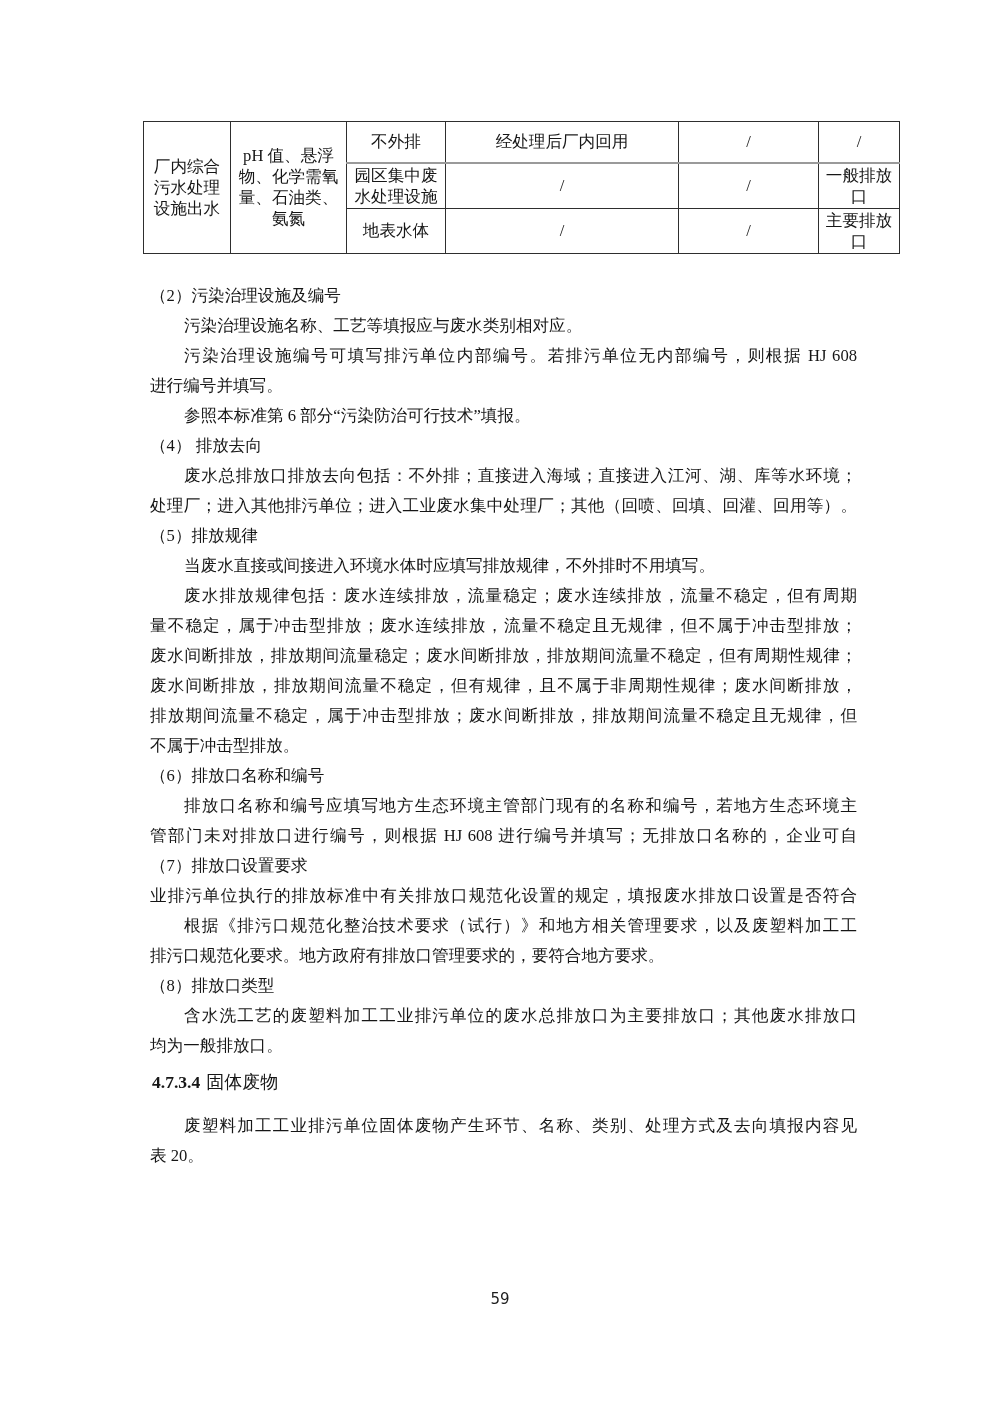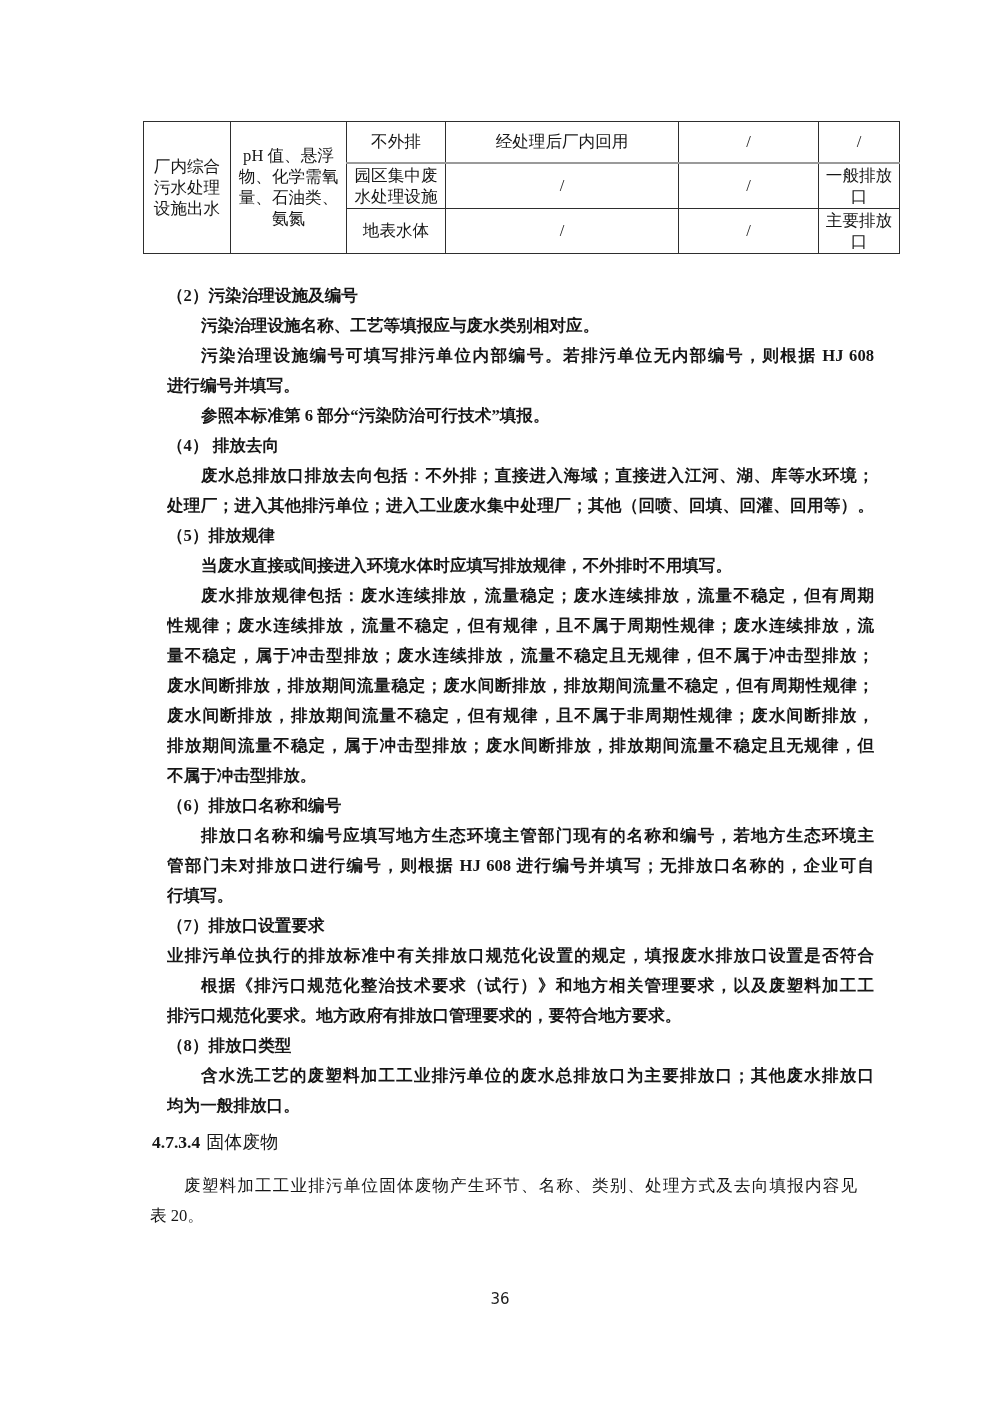--- a/index.html
+++ b/index.html
@@ -38,24 +38,23 @@
   td.c1{width:80px;}
   td.c2{width:109px;}
   td.c3{width:92px;}
   td.c4{width:226px;}
   td.c5{width:133px;}
   td.c6{width:74px;padding:1px 6px;}
   td.cell-left{text-align:left;padding-left:9px;}
   
   .body-text{
     margin-top:27px;
-    margin-left:24px;
+    margin-left:7px;
     width:707px;
     font-size:16.6px;
-    font-weight:bold;
   }
   .line{
     height:30px;
     line-height:30px;
     overflow:hidden;
     text-align:left;
   }
   .line.ind{text-indent:34px;}
   .line.fill{text-align:justify;text-align-last:justify;}
   
@@ -128,44 +127,42 @@
         <div class="line ind">污染治理设施名称、工艺等填报应与废水类别相对应。</div>
         <div class="line ind fill">污染治理设施编号可填写排污单位内部编号。若排污单位无内部编号，则根据 HJ 608</div>
         <div class="line">进行编号并填写。</div>
         <div class="line ind">参照本标准第 6 部分“污染防治可行技术”填报。</div>
         <div class="line">（4） 排放去向</div>
         <div class="line ind fill">废水总排放口排放去向包括：不外排；直接进入海域；直接进入江河、湖、库等水环境；</div>
         <div class="line fill">处理厂；进入其他排污单位；进入工业废水集中处理厂；其他（回喷、回填、回灌、回用等）。</div>
         <div class="line">（5）排放规律</div>
         <div class="line ind">当废水直接或间接进入环境水体时应填写排放规律，不外排时不用填写。</div>
         <div class="line ind fill">废水排放规律包括：废水连续排放，流量稳定；废水连续排放，流量不稳定，但有周期</div>
-        <div class="line fill">性规律；废水连续排放，流量不稳定，但有规律，且不属于周期性规律；废水连续排放，流</div>
         <div class="line fill">量不稳定，属于冲击型排放；废水连续排放，流量不稳定且无规律，但不属于冲击型排放；</div>
         <div class="line fill">废水间断排放，排放期间流量稳定；废水间断排放，排放期间流量不稳定，但有周期性规律；</div>
         <div class="line fill">废水间断排放，排放期间流量不稳定，但有规律，且不属于非周期性规律；废水间断排放，</div>
         <div class="line fill">排放期间流量不稳定，属于冲击型排放；废水间断排放，排放期间流量不稳定且无规律，但</div>
         <div class="line">不属于冲击型排放。</div>
         <div class="line">（6）排放口名称和编号</div>
         <div class="line ind fill">排放口名称和编号应填写地方生态环境主管部门现有的名称和编号，若地方生态环境主</div>
         <div class="line fill">管部门未对排放口进行编号，则根据 HJ 608 进行编号并填写；无排放口名称的，企业可自</div>
-        <div class="line">行填写。</div>
         <div class="line">（7）排放口设置要求</div>
         <div class="line fill">业排污单位执行的排放标准中有关排放口规范化设置的规定，填报废水排放口设置是否符合</div>
         <div class="line ind fill">根据《排污口规范化整治技术要求（试行）》和地方相关管理要求，以及废塑料加工工</div>
         <div class="line">排污口规范化要求。地方政府有排放口管理要求的，要符合地方要求。</div>
         <div class="line">（8）排放口类型</div>
         <div class="line ind fill">含水洗工艺的废塑料加工工业排污单位的废水总排放口为主要排放口；其他废水排放口</div>
         <div class="line">均为一般排放口。</div>
       </div>
 
     <div class="section-heading">
       <span class="num">4.7.3.4</span><span class="ttl">固体废物</span>
     </div>
 
     <div class="tail-text" id="tail-lines">
         <div class="line ind fill">废塑料加工工业排污单位固体废物产生环节、名称、类别、处理方式及去向填报内容见</div>
         <div class="line">表 20。</div>
       </div>
 
   </div>
 
-  <div class="pageno">36</div>
+  <div class="pageno">59</div>
 </div>
 
 </body></html>

